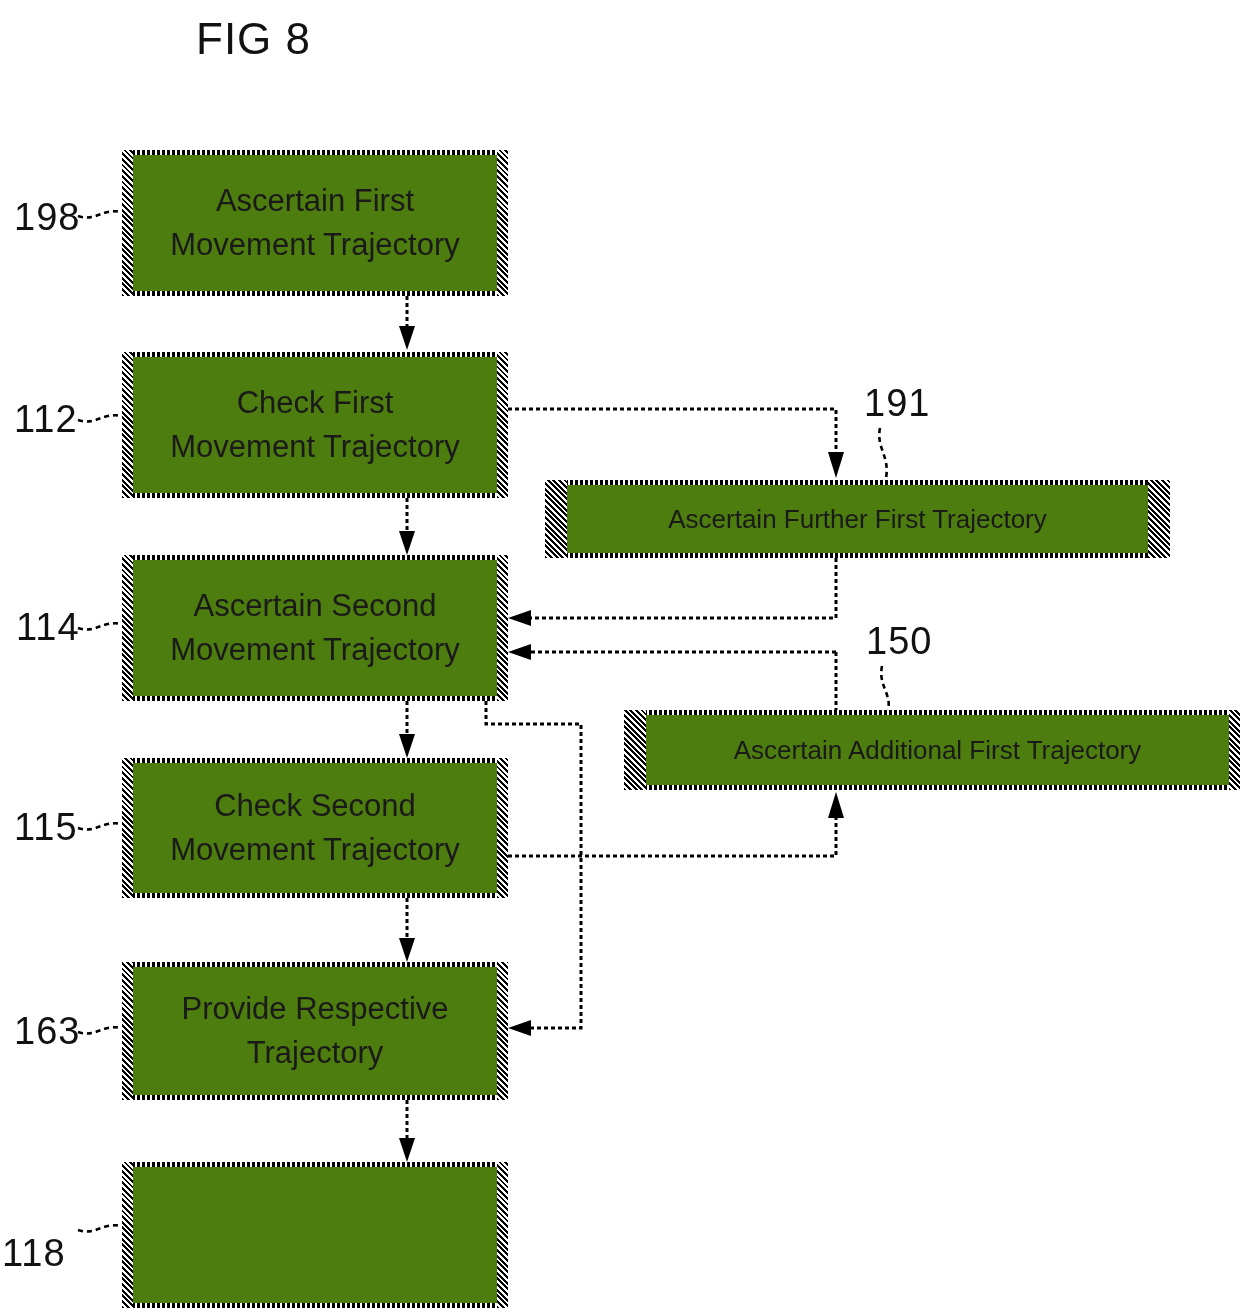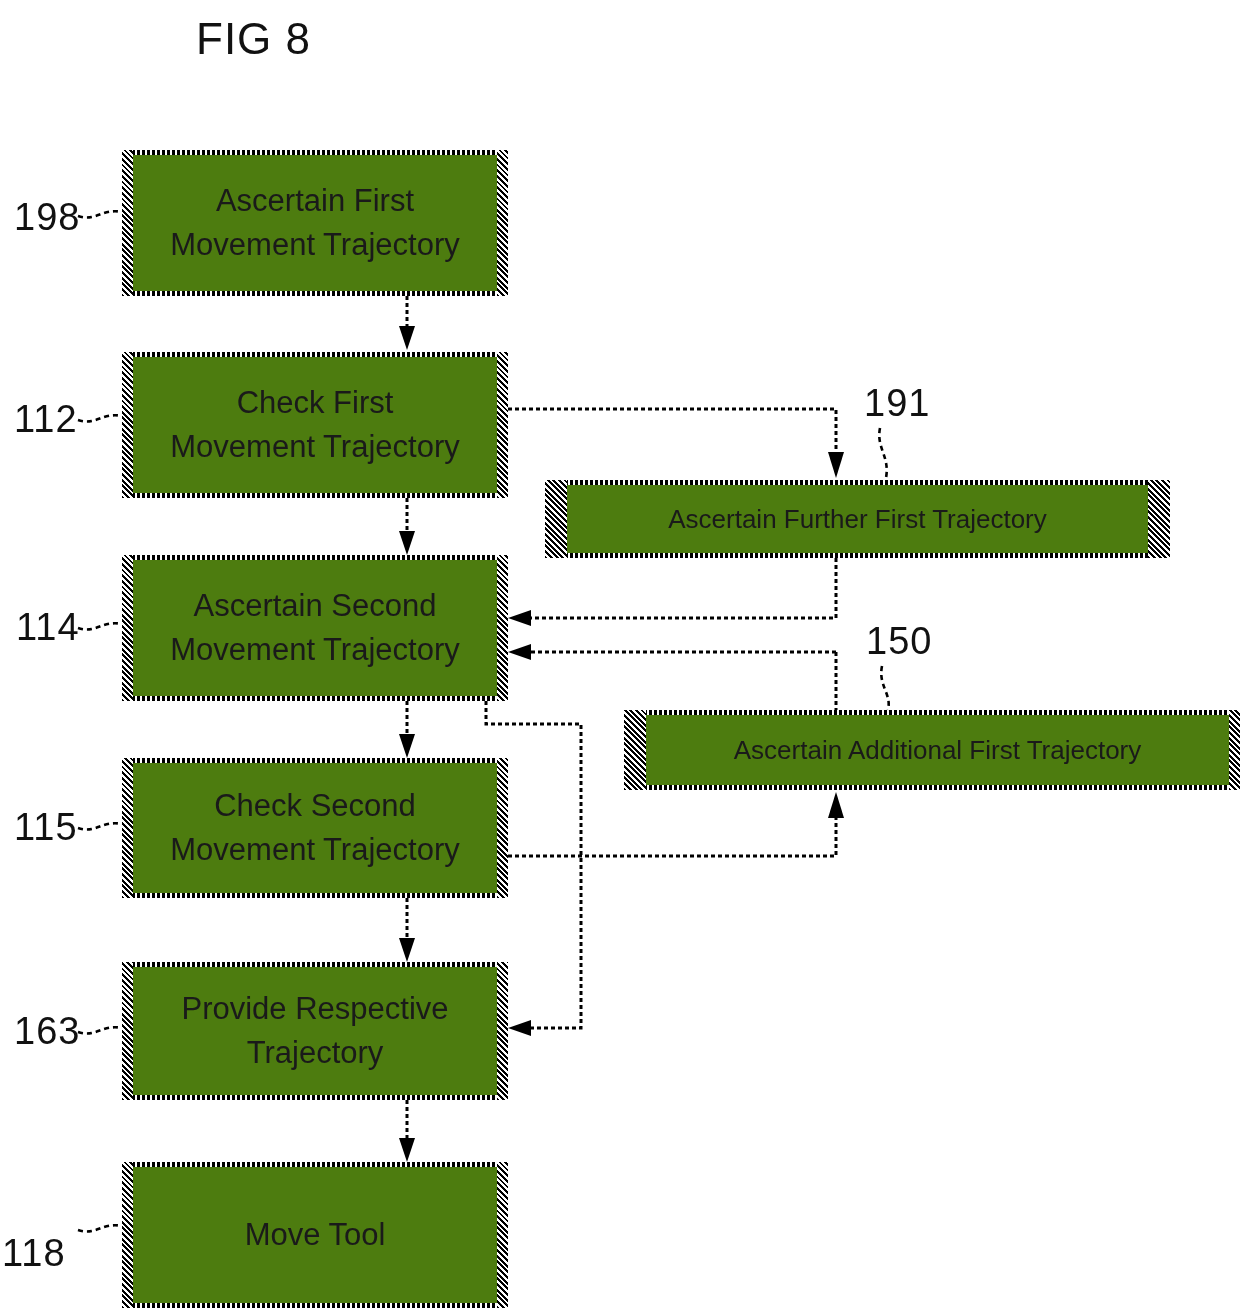--- a/index.html
+++ b/index.html
@@ -195,21 +195,20 @@
     <div class="ptext">Provide Respective
 Trajectory</div>
   </div>
   <div class="refnum" style="left:14px; top:1010px;">163</div>
 
   <div class="pbox" style="left:122px; top:1162px; width:386px; height:146px;">
     <span class="frame-top"></span>
     <span class="frame-bottom"></span>
     <span class="frame-left"></span>
     <span class="frame-right"></span>
-    <div class="ptext">Move Tool</div>
   </div>
   <div class="refnum" style="left:2px; top:1208px;margin-top:24px;">118</div>
 
   <svg id="wires" viewBox="0 0 1240 1316">
 
     <line x1="407" y1="296" x2="407" y2="330"></line>
     <polygon class="arrowhead" points="399,326 415,326 407,350"></polygon>
 
     <line x1="407" y1="498" x2="407" y2="535"></line>
     <polygon class="arrowhead" points="399,531 415,531 407,555"></polygon>

